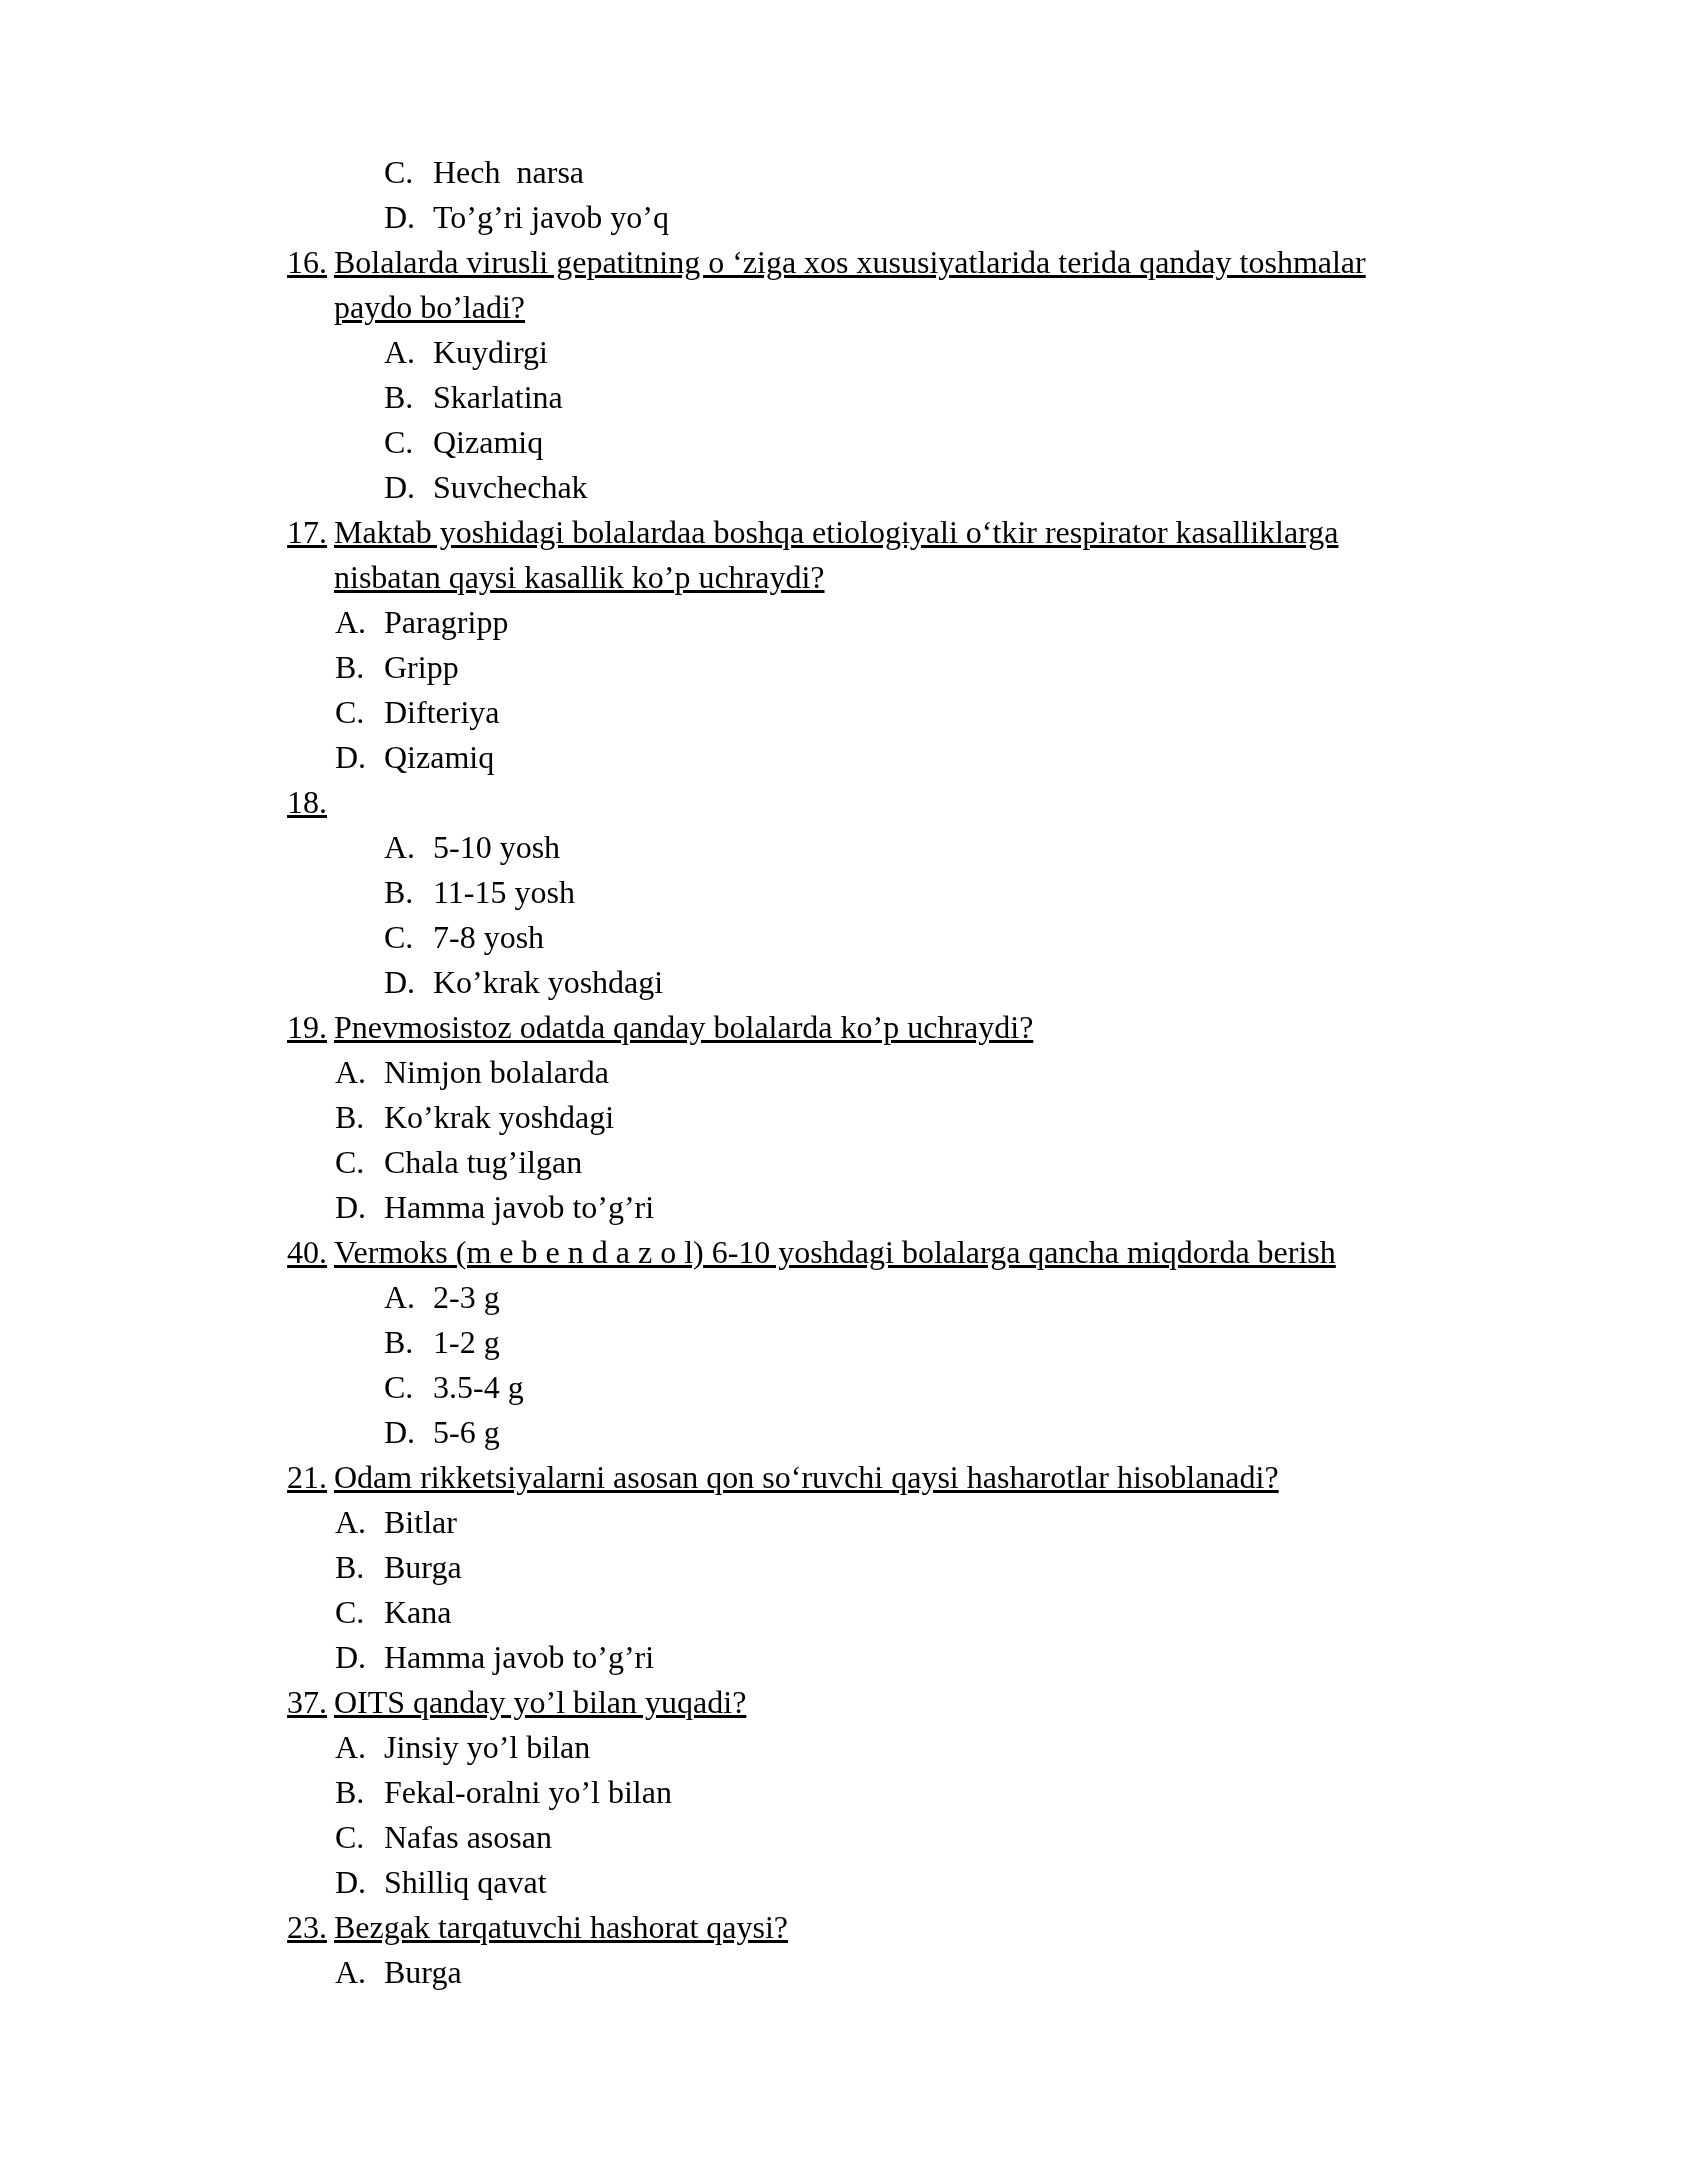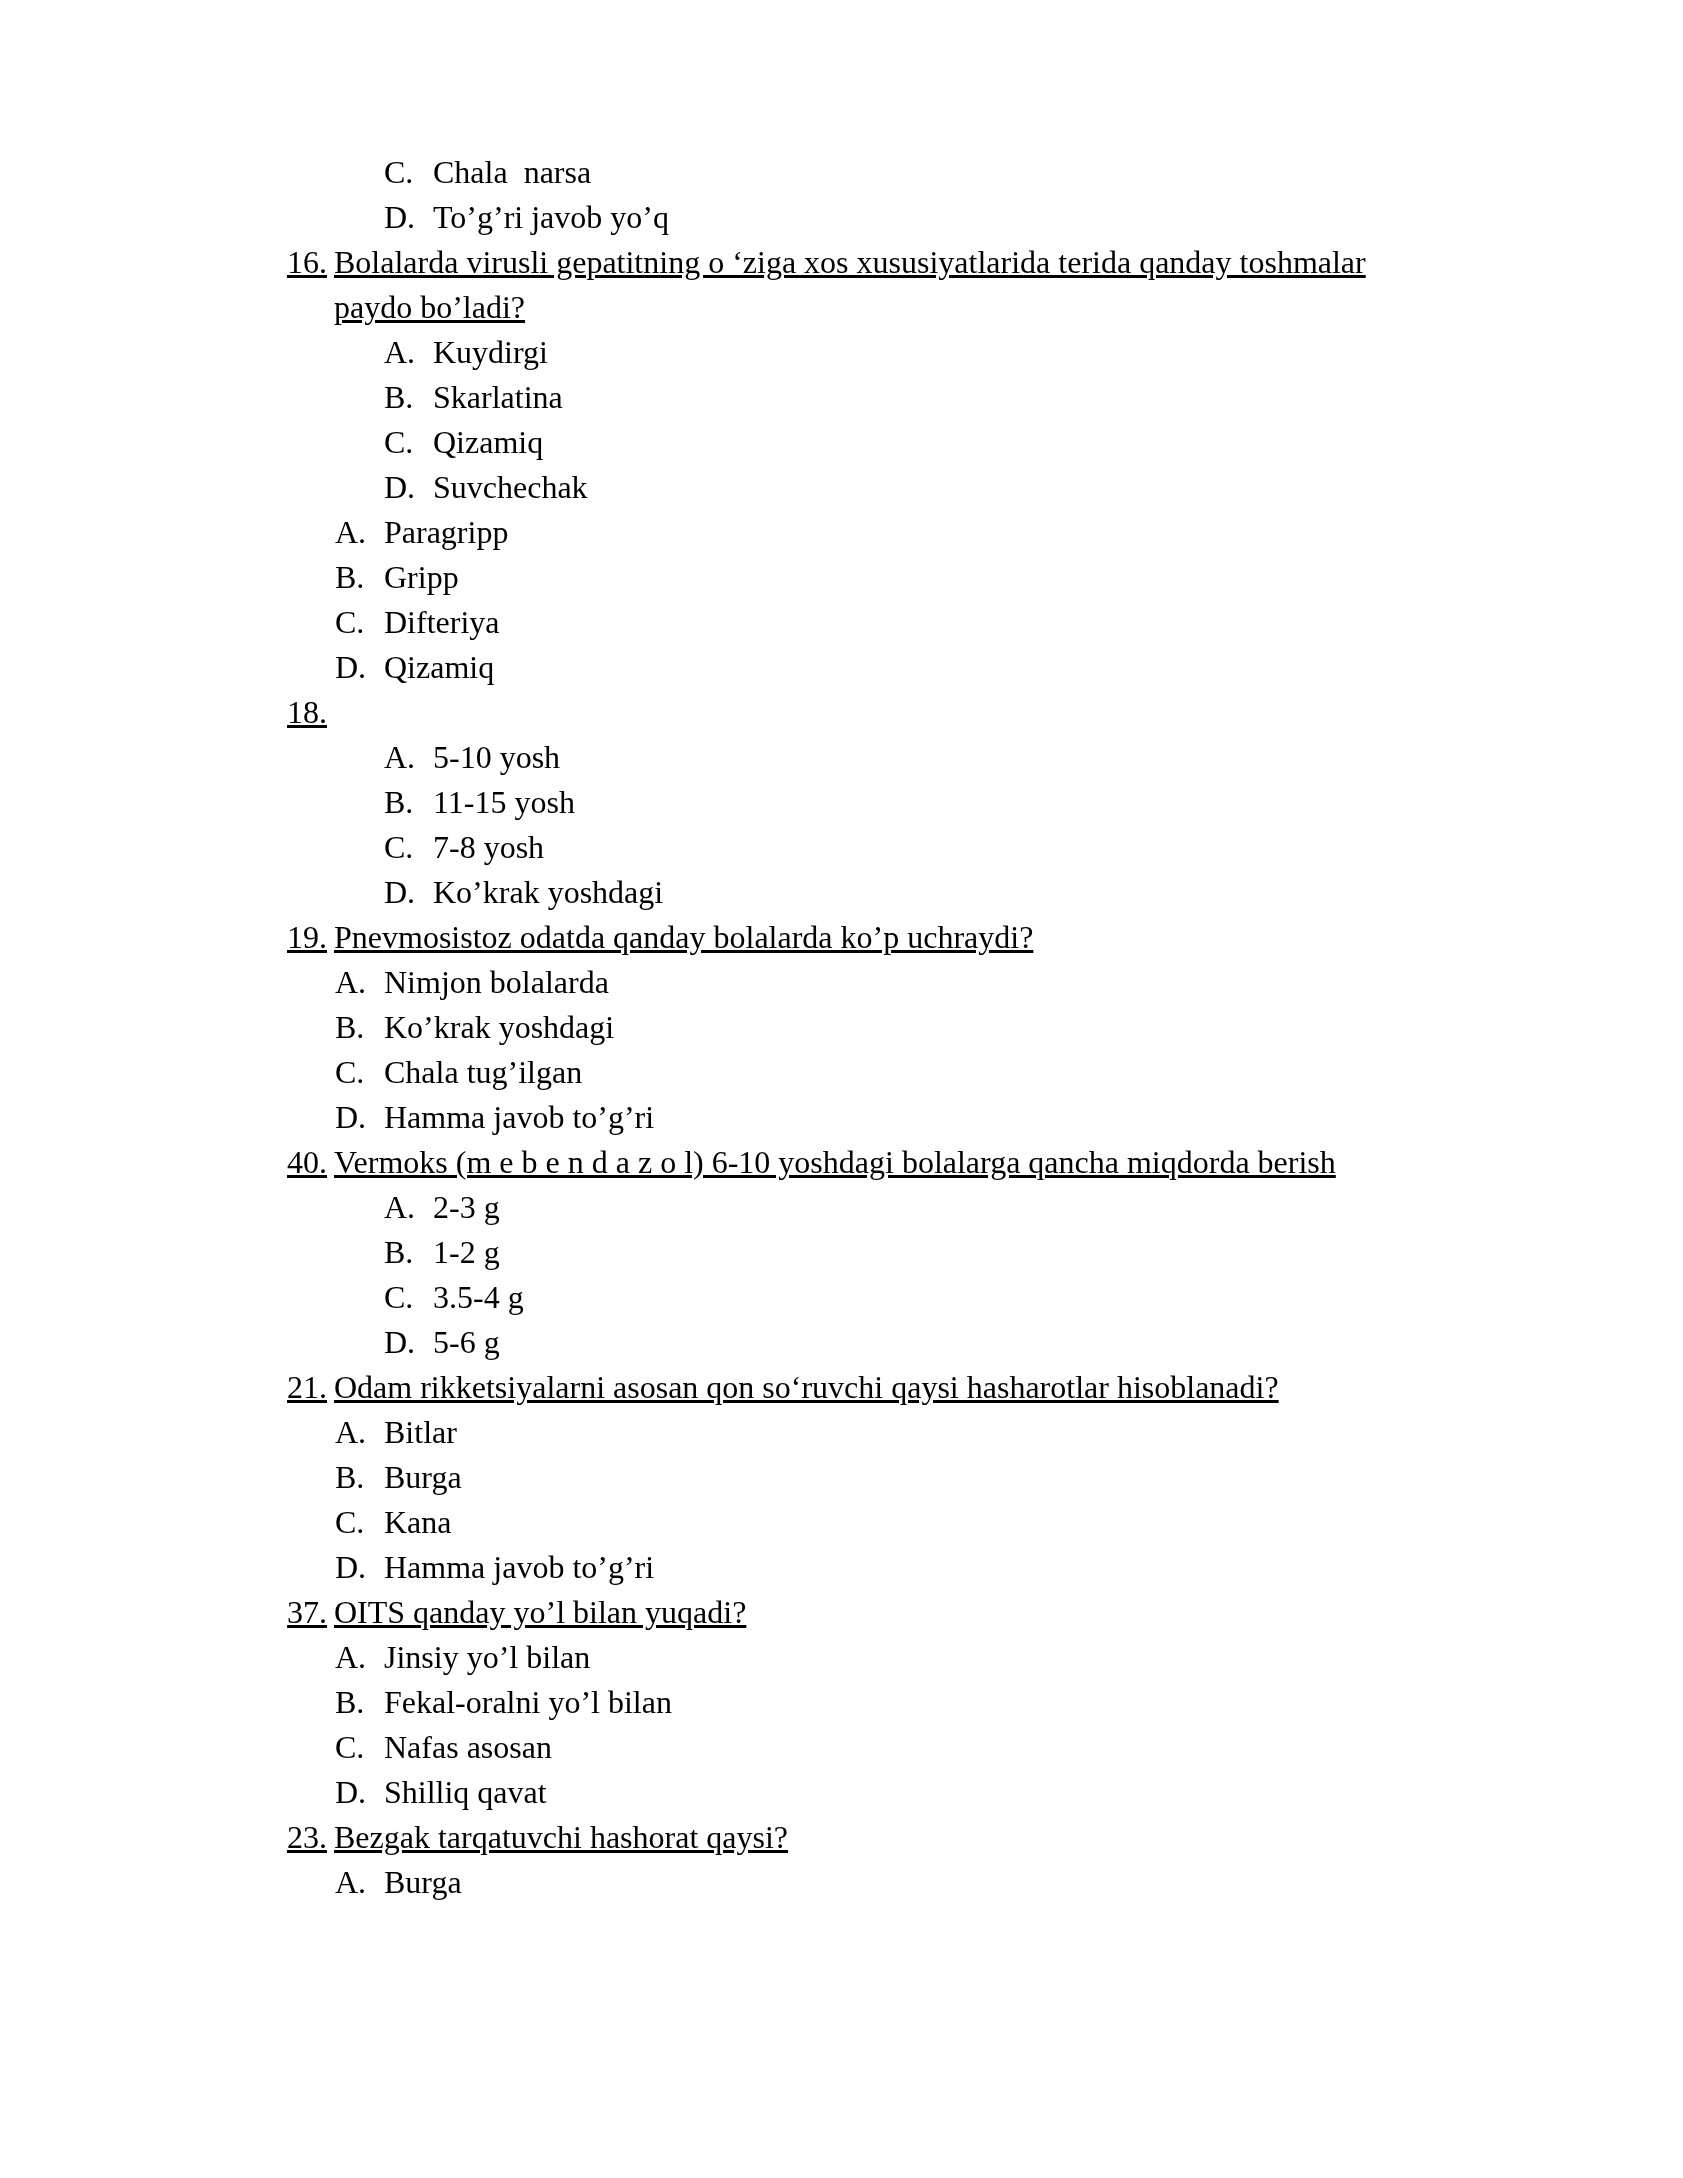--- a/index.html
+++ b/index.html
@@ -27,21 +27,21 @@
   .opt-label { width: 49px; flex-shrink: 0; }
   .opt-text { white-space: pre-wrap; }
 </style>
 </head>
 <body>
 
 <div class="page">
   <div class="content">
       <div class="option indent2">
     <span class="opt-label">C.</span>
-    <span class="opt-text">Chala  narsa</span>
+    <span class="opt-text">Hech  narsa</span>
   </div>
       <div class="option indent2">
     <span class="opt-label">D.</span>
     <span class="opt-text">To’g’ri javob yo’q</span>
   </div>
       <div class="q-row">
     <span class="q-num">16.</span>
     <div class="q-lines">
           <div class="q-line">Bolalarda virusli gepatitning o ‘ziga xos xususiyatlarida terida qanday toshmalar</div>
           <div class="q-line">paydo bo’ladi?</div>
@@ -55,20 +55,27 @@
     <span class="opt-label">B.</span>
     <span class="opt-text">Skarlatina</span>
   </div>
       <div class="option indent2">
     <span class="opt-label">C.</span>
     <span class="opt-text">Qizamiq</span>
   </div>
       <div class="option indent2">
     <span class="opt-label">D.</span>
     <span class="opt-text">Suvchechak</span>
+  </div>
+      <div class="q-row">
+    <span class="q-num">17.</span>
+    <div class="q-lines">
+          <div class="q-line">Maktab yoshidagi bolalardaa boshqa etiologiyali o‘tkir respirator kasalliklarga</div>
+          <div class="q-line">nisbatan qaysi kasallik ko’p uchraydi?</div>
+        </div>
   </div>
       <div class="option indent1">
     <span class="opt-label">A.</span>
     <span class="opt-text">Paragripp</span>
   </div>
       <div class="option indent1">
     <span class="opt-label">B.</span>
     <span class="opt-text">Gripp</span>
   </div>
       <div class="option indent1">

